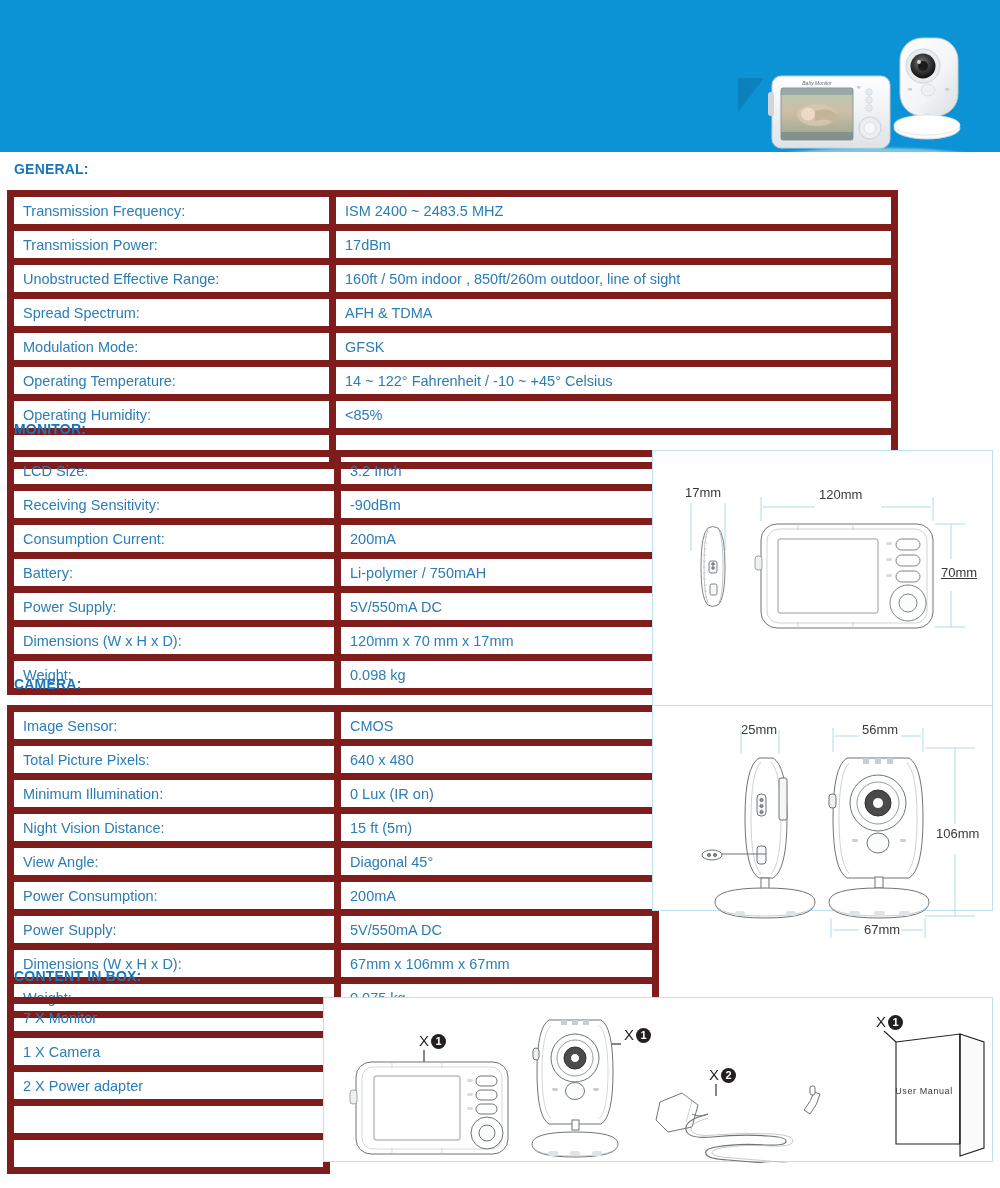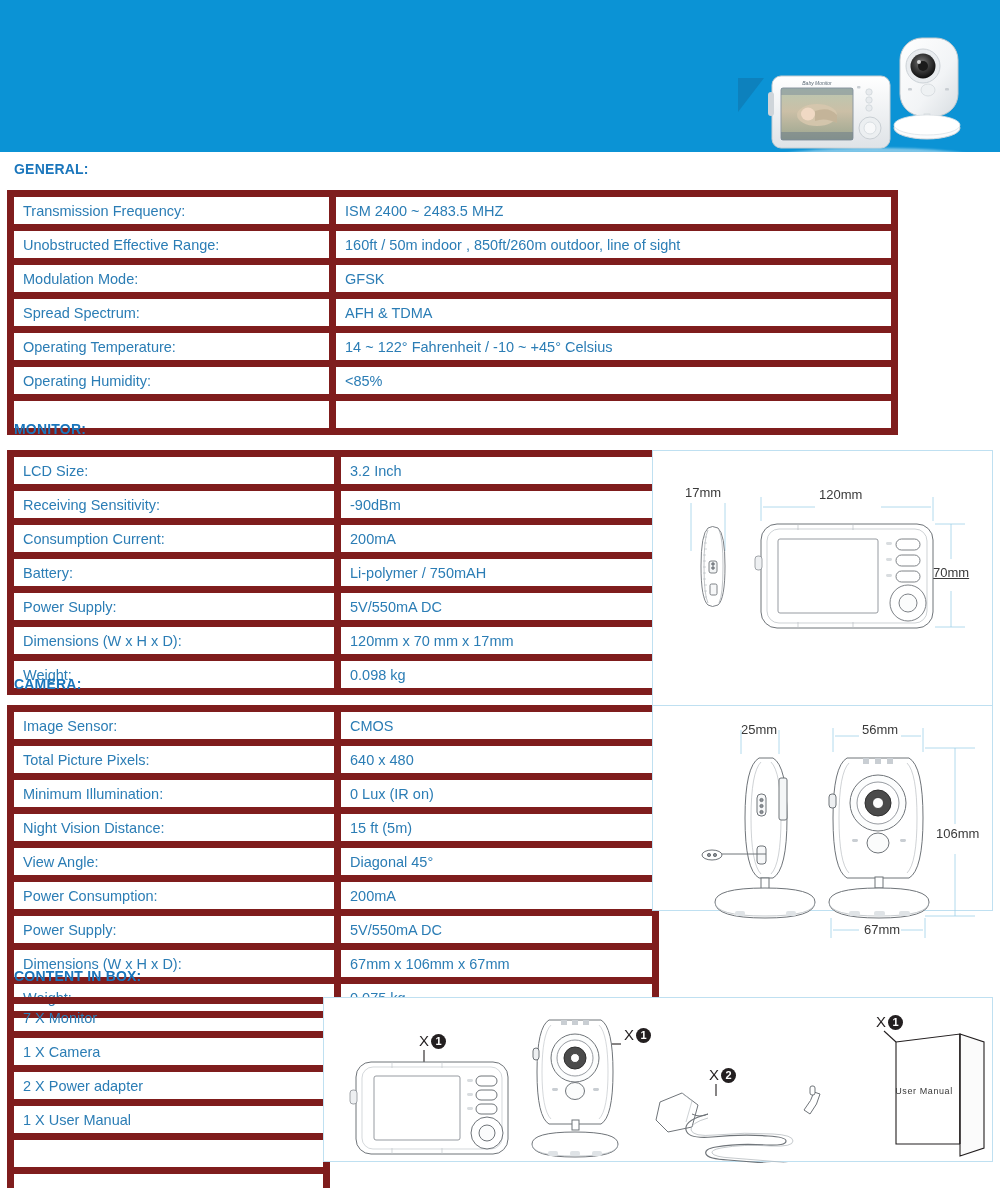--- a/index.html
+++ b/index.html
@@ -182,30 +182,34 @@
   <colgroup>
       <col style="width:322px">
       <col style="width:562px">
     </colgroup>
   <tbody>
       <tr>
         <td class="k">Transmission Frequency:</td>
         <td class="v">ISM 2400 ~ 2483.5 MHZ</td>
       </tr>
       <tr>
+        <td class="k">Transmission Power:</td>
+        <td class="v">17dBm</td>
+      </tr>
+      <tr>
         <td class="k">Unobstructed Effective Range:</td>
         <td class="v">160ft / 50m indoor , 850ft/260m outdoor, line of sight</td>
       </tr>
       <tr>
+        <td class="k">Spread Spectrum:</td>
+        <td class="v">AFH &amp; TDMA</td>
+      </tr>
+      <tr>
         <td class="k">Modulation Mode:</td>
         <td class="v">GFSK</td>
-      </tr>
-      <tr>
-        <td class="k">Spread Spectrum:</td>
-        <td class="v">AFH &amp; TDMA</td>
       </tr>
       <tr>
         <td class="k">Operating Temperature:</td>
         <td class="v">14 ~ 122° Fahrenheit / -10 ~ +45° Celsius</td>
       </tr>
       <tr>
         <td class="k">Operating Humidity:</td>
         <td class="v">&lt;85%</td>
       </tr>
       <tr>
@@ -250,21 +254,21 @@
       <tr>
         <td class="k">Weight:</td>
         <td class="v">0.098 kg</td>
       </tr>
     </tbody>
 </table>
 
 <div class="diagram" style="left:652px; top:450px; width:341px; height:271px;">
   <div class="dim-label" style="left:32px; top:34px;">17mm</div>
   <div class="dim-label" style="left:166px; top:36px;">120mm</div>
-  <div class="dim-label" style="left:280px; top:114px;text-decoration:underline;">70mm</div>
+  <div class="dim-label" style="left:288px; top:114px;text-decoration:underline;">70mm</div>
 
   <svg width="341" height="223" viewBox="0 0 341 223" style="position:absolute;left:0;top:0;">
     <g stroke="#9fd0e8" stroke-width="0.8" fill="none">
       <line x1="38" y1="52" x2="38" y2="100"></line>
       <line x1="72" y1="52" x2="72" y2="100"></line>
       <line x1="108" y1="46" x2="108" y2="70"></line>
       <line x1="280" y1="46" x2="280" y2="70"></line>
       <line x1="110" y1="56" x2="162" y2="56"></line>
       <line x1="228" y1="56" x2="278" y2="56"></line>
       <line x1="282" y1="73" x2="312" y2="73"></line>
@@ -454,23 +458,20 @@
       <tr>
         <td class="k">7 X  Monitor</td>
       </tr>
       <tr>
         <td class="k">1 X  Camera</td>
       </tr>
       <tr>
         <td class="k">2 X  Power adapter</td>
       </tr>
       <tr>
-        <td class="k">1 X  User Manual</td>
-      </tr>
-      <tr>
         <td class="k"></td>
       </tr>
       <tr>
         <td class="k"></td>
       </tr>
     </tbody>
 </table>
 
 <div class="diagram" style="left:323px; top:997px; width:670px; height:165px;">
 

